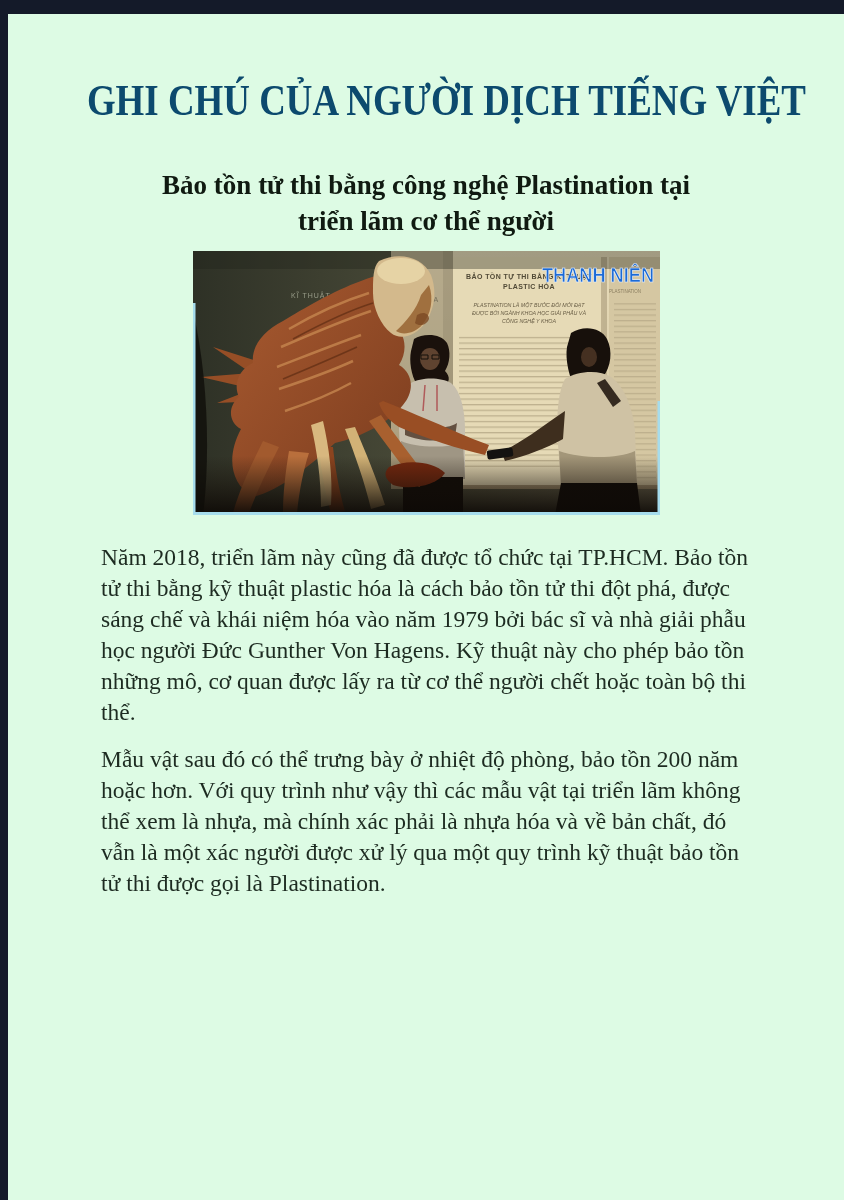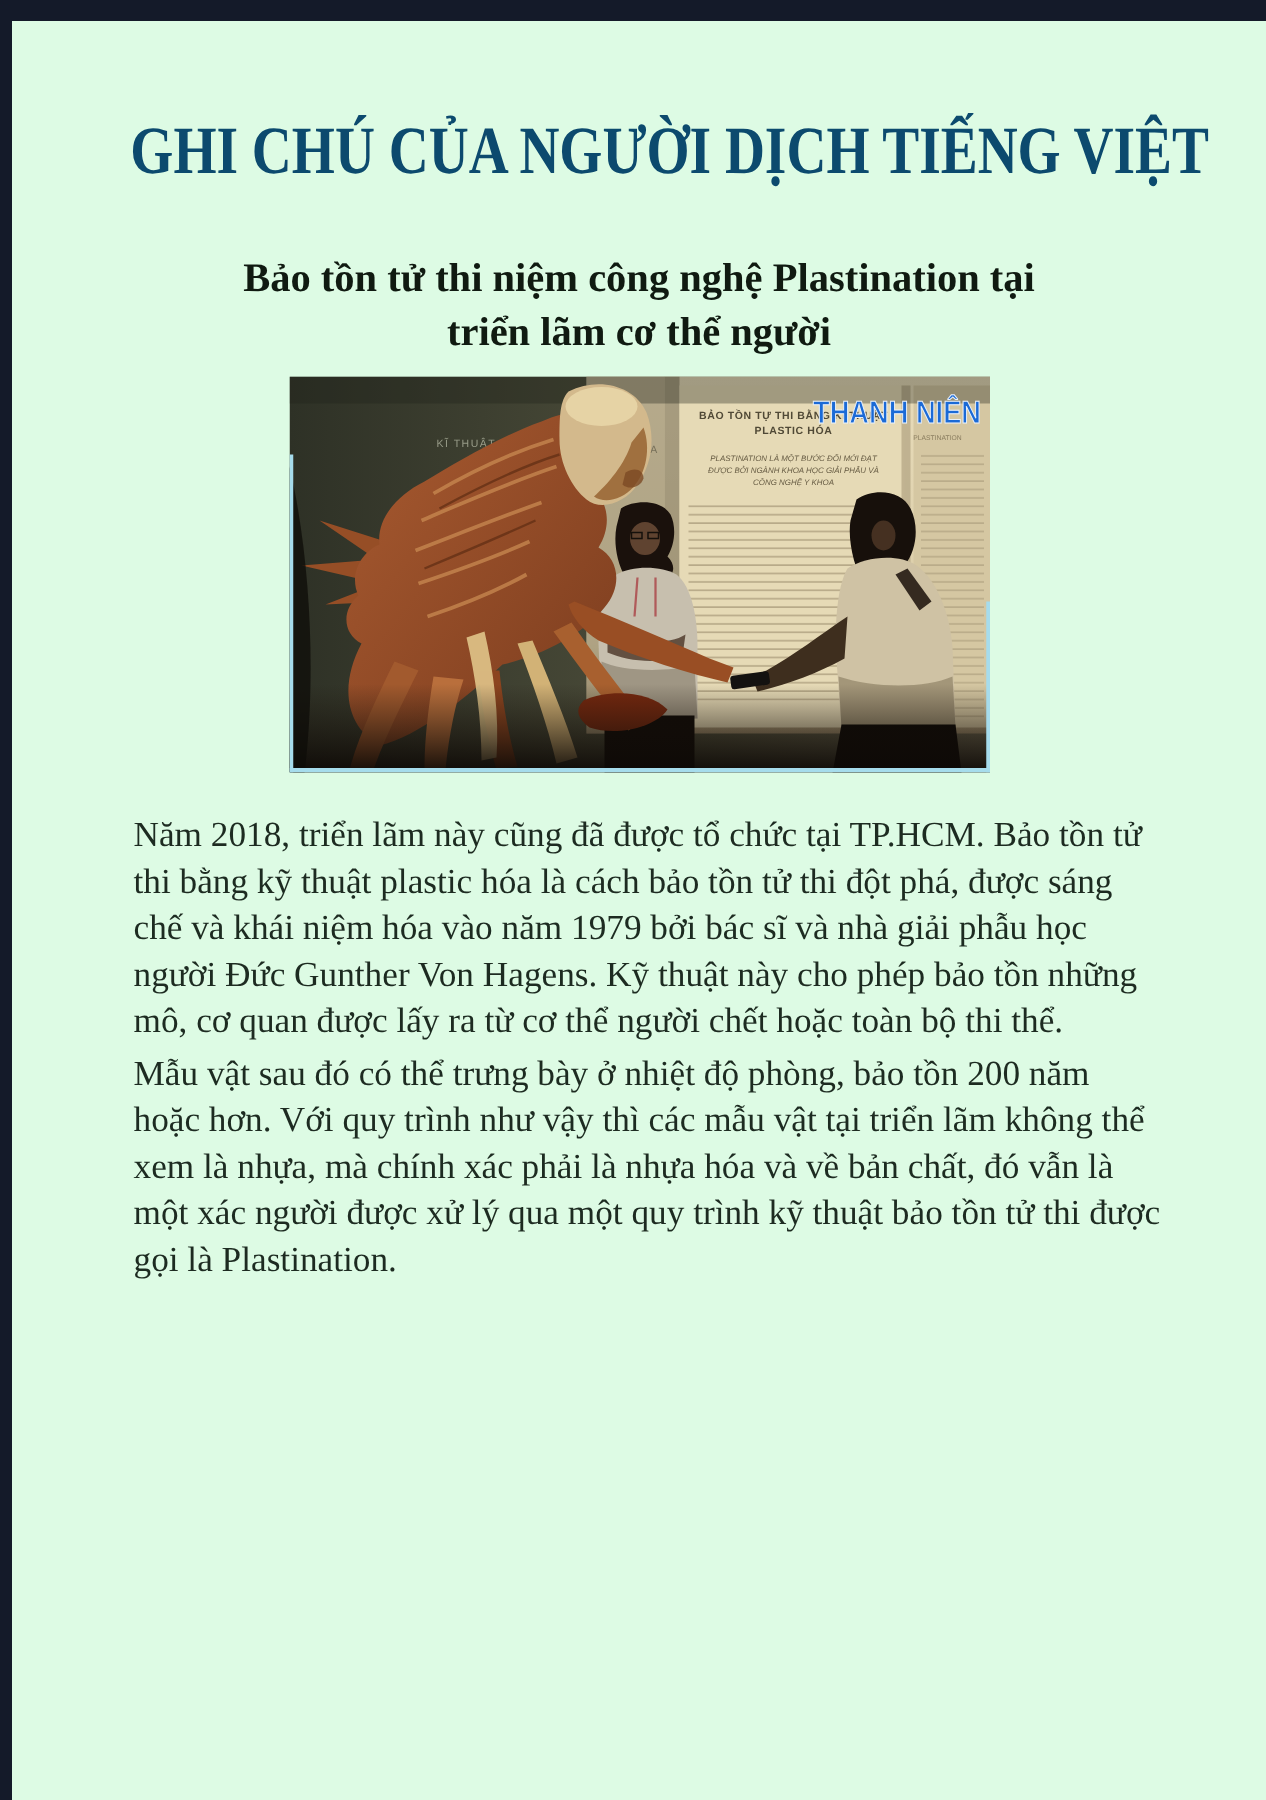--- a/index.html
+++ b/index.html
@@ -22,34 +22,34 @@
   }
   h2.subtitle .s-line{display:block;}
   figure.photo{
     width:467px;height:264px;margin:12px auto 0;padding:0;display:block;
     line-height:0;
   }
   .body-text{
     margin:27px 0 0 77px;width:694px;
     font-size:23.5px;line-height:31px;color:#1d2b21;
   }
-  .body-text p{margin:4px;padding:0;}
+  .body-text p{margin:16px;padding:0;}
 </style>
 </head>
 <body>
 
 <div class="frame-top"></div>
 <div class="frame-left"></div>
 
 <main class="page">
 
   <h1 class="title"><span class="condense">GHI CHÚ CỦA NGƯỜI DỊCH TIẾNG VIỆT</span></h1>
 
   <h2 class="subtitle">
-    <span class="s-line">Bảo tồn tử thi niệm công nghệ Plastination tại</span>
+    <span class="s-line">Bảo tồn tử thi bằng công nghệ Plastination tại</span>
     <span class="s-line">triển lãm cơ thể người</span>
   </h2>
 
   <figure class="photo">
     <svg viewBox="0 0 467 264" width="467" height="264" preserveAspectRatio="none" font-family="Liberation Sans, sans-serif">
       <defs>
         <linearGradient id="gWallL" x1="0" y1="0" x2="1" y2="0">
           <stop offset="0" stop-color="#2e3126"></stop>
           <stop offset="0.55" stop-color="#4c4d3a"></stop>
           <stop offset="1" stop-color="#6a6550"></stop>

